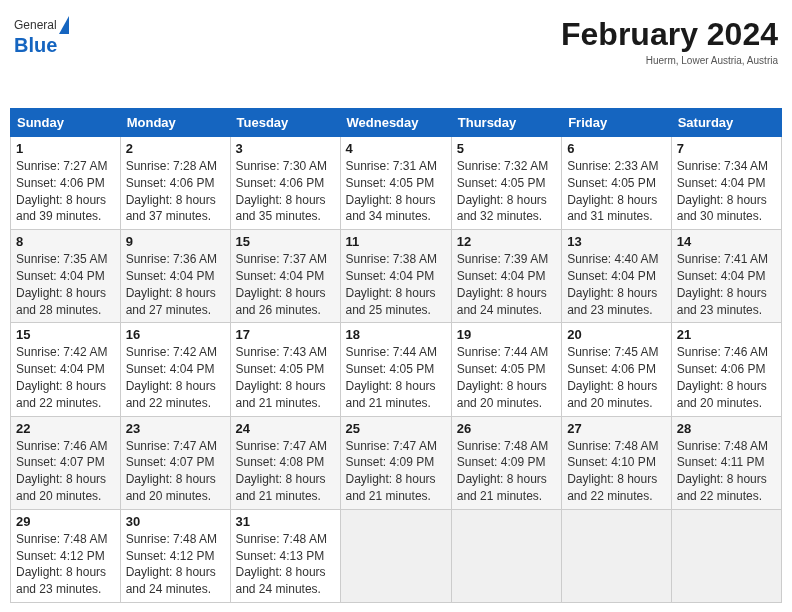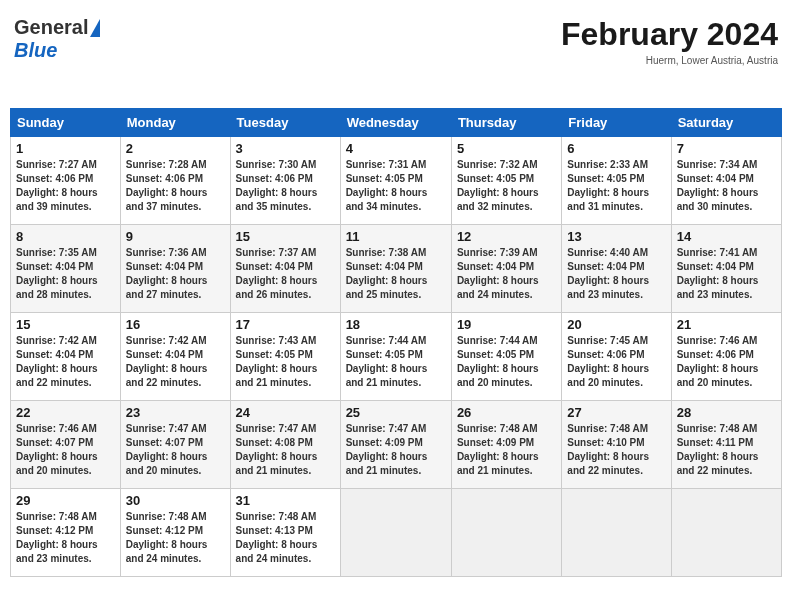--- a/index.html
+++ b/index.html
@@ -66,31 +66,30 @@
       background: #f0f0f0;
     }
     .day-number {
       font-size: 13px;
       font-weight: bold;
       color: #1a1a1a;
       display: block;
       margin-bottom: 2px;
     }
     .day-info {
-      font-size: 10px;
+      font-size: 12px;
       color: #333;
       line-height: 1.4;
-      font-weight: bold;
     }
     .logo-wrapper {
       display: flex;
       align-items: center;
     }
-    .logo-g { color: #333; font-size: 20px; font-weight: bold; }
-    .logo-b { color: #1565c0; font-size: 20px; font-weight: bold; font-style: italic; }
+    .logo-g { color: #333; font-size: 12px; font-weight: normal; }
+    .logo-b { color: #1565c0; font-size: 20px; font-weight: bold; }
     .logo-triangle {
       display: inline-block;
       width: 0;
       height: 0;
       border-left: 10px solid transparent;
       border-right: 0px solid transparent;
       border-bottom: 18px solid #1565c0;
       margin-left: 2px;
       vertical-align: middle;
     }

